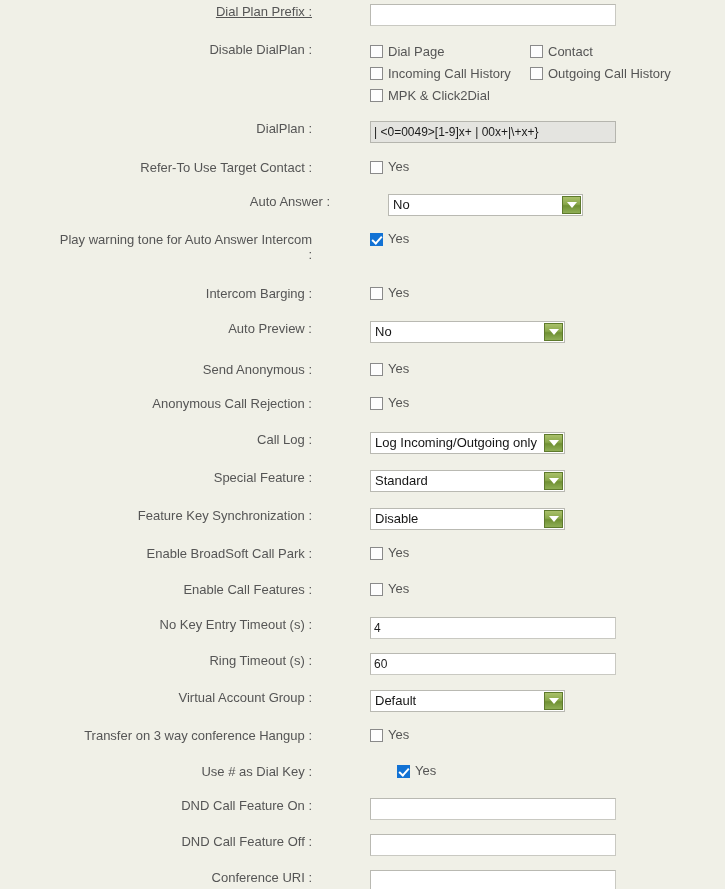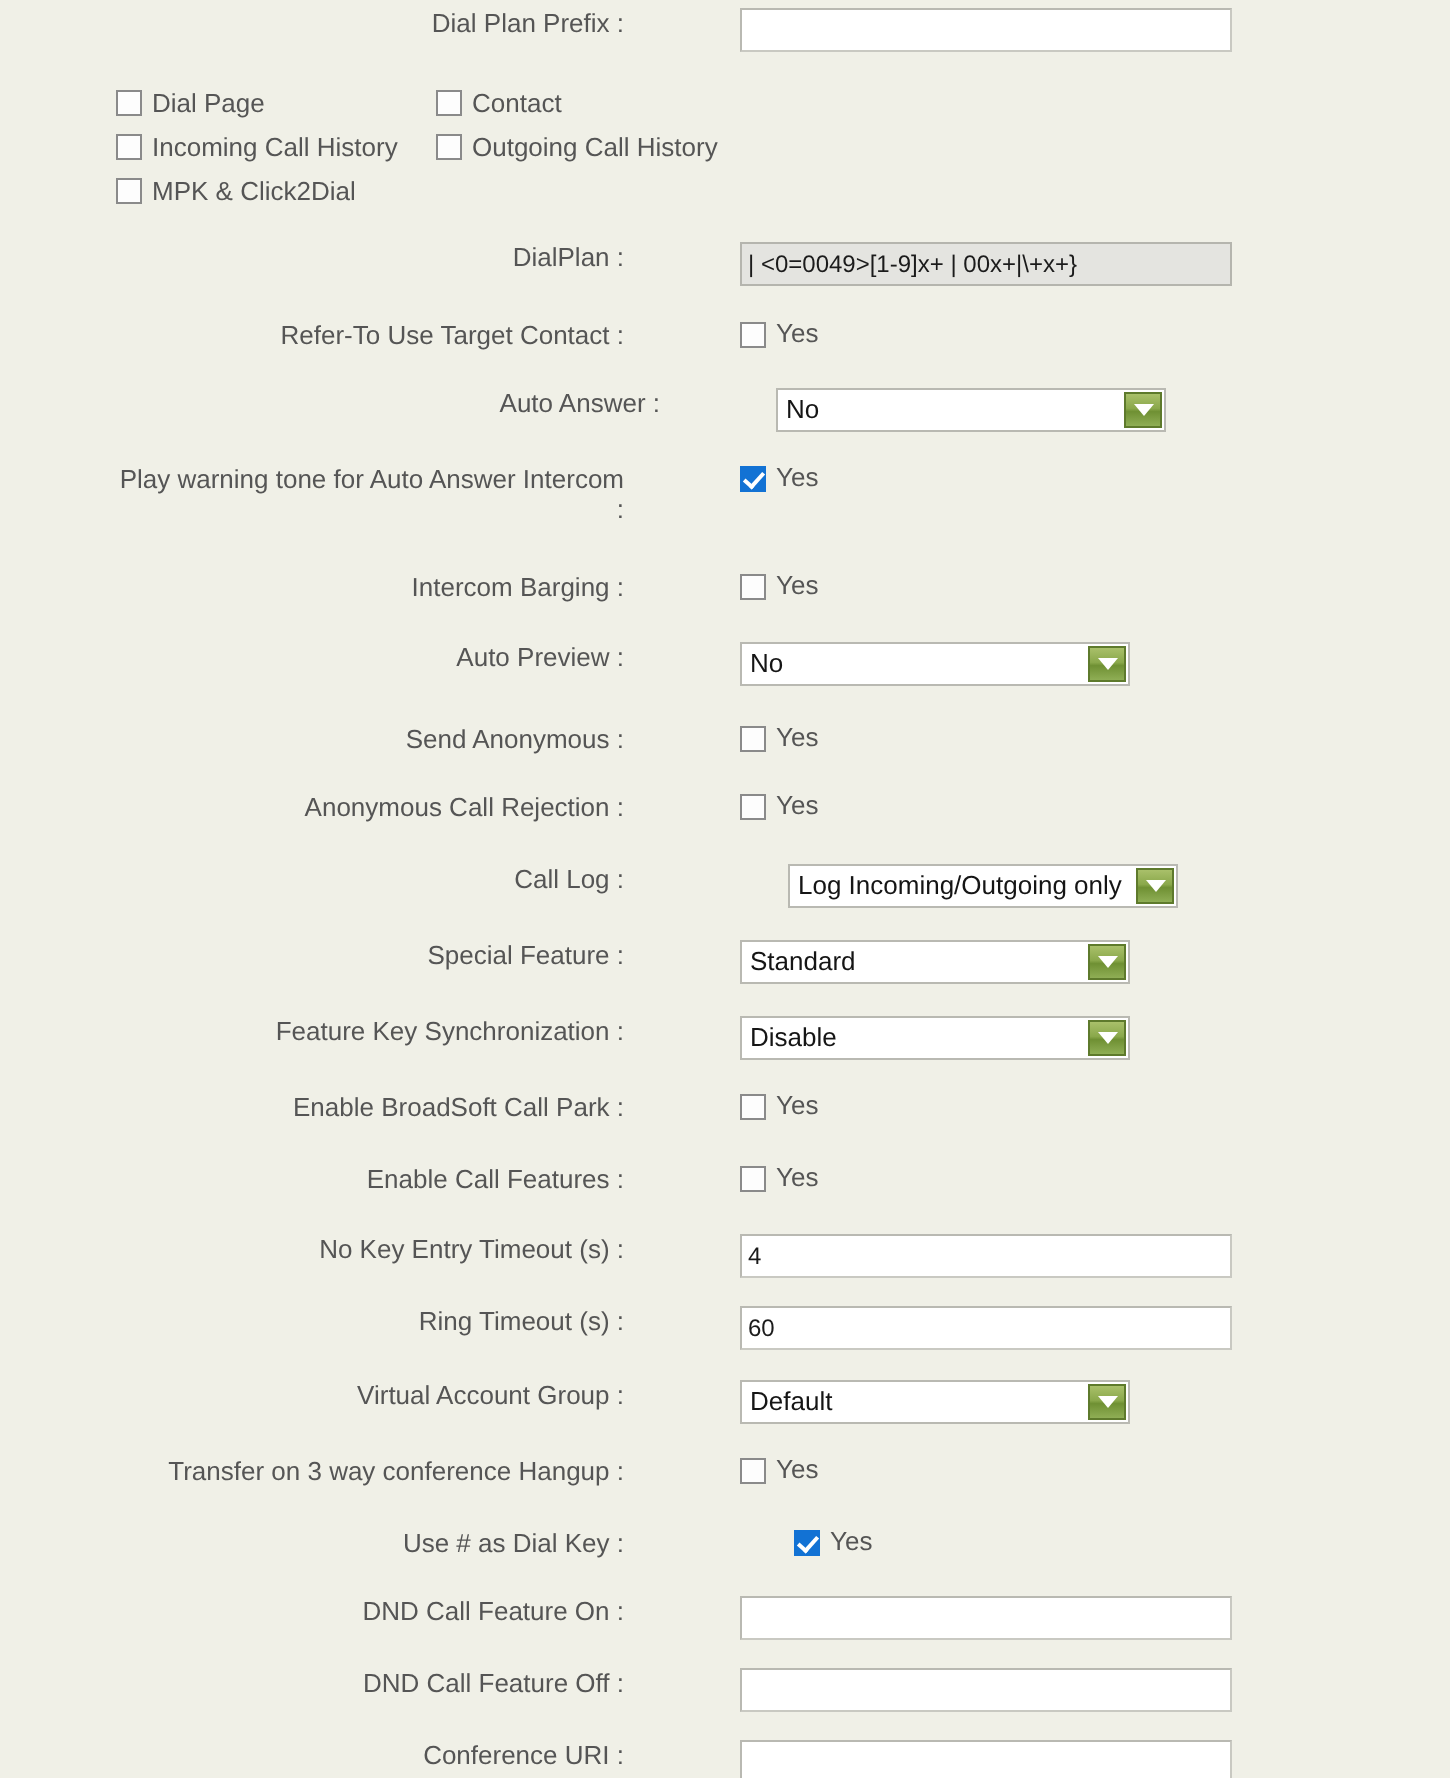--- a/index.html
+++ b/index.html
@@ -150,27 +150,28 @@
     align-items: center;
     height: 22px;
   }
   .cbcol1 { width: 160px; flex: 0 0 160px; }
   .cbcol2 { flex: 0 0 auto; }
 </style>
 </head>
 <body>
 
 <div class="form" id="form-root">
-    <div class="row" style="position: absolute; top: 4px; left: 0px;">
+    <div class="row" style="position: absolute; top: 4px; left: 0px; text-decoration: underline;">
       <div class="label">Dial Plan Prefix :</div>
       <div class="field">
         <input type="text" class="txt" style="">
       </div>
     </div>
     <div class="row" style="position: absolute; top: 42px; left: 0px;">
+      <div class="label">Disable DialPlan :</div>
       <div class="field">
         <div class="cbgrid">
           <div class="cbline">
             <div class="cbcol1"><span class="cbwrap">
                 <span class="cb"></span>
                 <span class="cblabel">Dial Page</span>
               </span></div>
             <div class="cbcol2"><span class="cbwrap">
                 <span class="cb"></span>
                 <span class="cblabel">Contact</span>
@@ -254,21 +255,21 @@
           <span class="cblabel">Yes</span>
         </span></div>
     </div>
     <div class="row" style="position: absolute; top: 396px; left: 0px;">
       <div class="label">Anonymous Call Rejection :</div>
       <div class="field"><span class="cbwrap">
           <span class="cb"></span>
           <span class="cblabel">Yes</span>
         </span></div>
     </div>
-    <div class="row" style="position: absolute; top: 432px; left: 0px; gap: 24px;">
+    <div class="row" style="position: absolute; top: 432px; left: 0px;">
       <div class="label">Call Log :</div>
       <div class="field">
         <div class="sel">
           <span class="val">Log Incoming/Outgoing only</span>
           <span class="arrow">
             <i></i>
           </span>
         </div>
       </div>
     </div>

